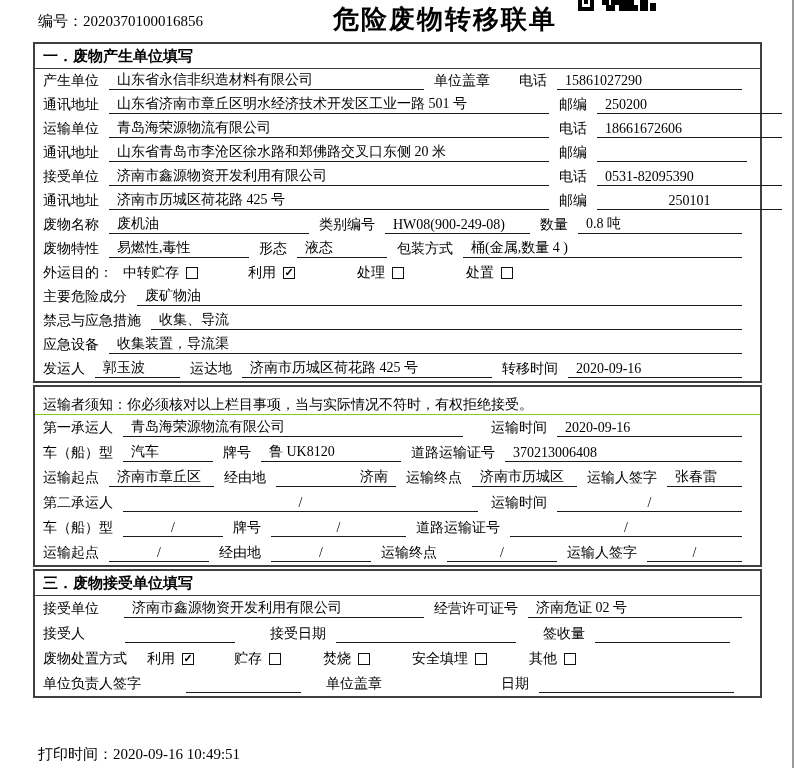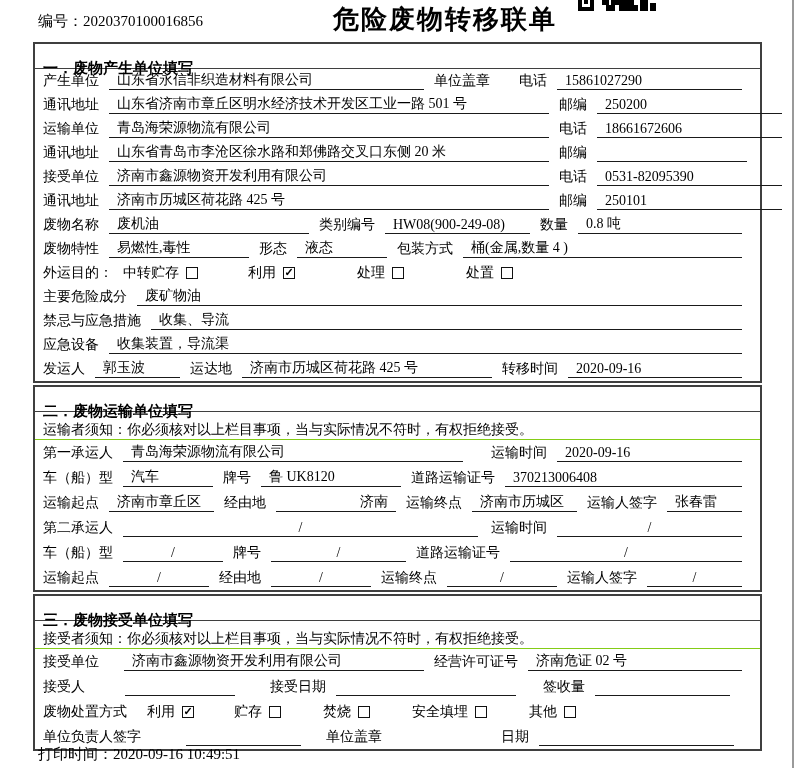--- a/index.html
+++ b/index.html
@@ -8,21 +8,21 @@
 
   .page-edge { position: absolute; right: 2px; top: 0; bottom: 0; width: 2px; background: #9a9a9a; }
 
   .hdr-serial { position: absolute; left: 38px; top: 12px; font-size: 15px; white-space: nowrap; }
   .hdr-title  { position: absolute; left: 333px; top: 2px; font-size: 26px; font-weight: bold; letter-spacing: 2px; white-space: nowrap; }
   .hdr-qr     { position: absolute; left: 578px; top: 0; width: 78px; height: 11px; }
 
   .form-table { position: absolute; left: 33px; top: 42px; width: 729px; }
 
   .sec { border: 2px solid #3f3f3f; background: #fff; margin-bottom: 2px; }
-  .sec-title { font-weight: bold; font-size: 15px; padding: 15px 8px 3px 8px; border-bottom: 1px solid #3f3f3f; height: 25px; }
+  .sec-title { font-weight: bold; font-size: 15px; padding: 3px 8px 3px 8px; border-bottom: 1px solid #3f3f3f; height: 25px; }
 
   .row { display: flex; align-items: flex-end; height: 24px; padding: 0 8px 3px 8px; font-size: 14px; }
   .s2 .row, .s3 .row { height: 25px; }
   .notice-row { height: 28px !important; border-bottom: 1px solid #84cc16; align-items: flex-end; padding-bottom: 0; }
 
   .lbl { white-space: nowrap; margin-right: 10px; flex: none; }
   .val { border-bottom: 1px solid #1a1a1a; padding: 0 8px; white-space: nowrap; overflow: hidden; margin-right: 10px; min-height: 17px; flex: none; }
   .val.fill { flex: 1 1 auto; }
   .val.ctr { text-align: center; }
   .gap { flex: none; }
@@ -99,21 +99,21 @@
         <span class="val" style="width: 440px;">济南市鑫源物资开发利用有限公司</span>
         <span class="gap auto"></span>
         <span class="lbl">电话</span>
         <span class="val" style="width: 185px;">0531-82095390</span>
       </div>
       <div class="row">
         <span class="lbl">通讯地址</span>
         <span class="val" style="width: 440px;">济南市历城区荷花路 425 号</span>
         <span class="gap auto"></span>
         <span class="lbl">邮编</span>
-        <span class="val" style="width: 185px;">250101</span>
+        <span class="val" style="width: 185px; text-align: center;">250101</span>
       </div>
       <div class="row">
         <span class="lbl">废物名称</span>
         <span class="val" style="width: 200px;">废机油</span>
         <span class="lbl">类别编号</span>
         <span class="val" style="width: 145px;">HW08(900-249-08)</span>
         <span class="lbl">数量</span>
         <span class="val fill">0.8 吨</span>
       </div>
       <div class="row">
@@ -161,21 +161,20 @@
       <div class="row">
         <span class="lbl">发运人</span>
         <span class="val" style="width: 85px;">郭玉波</span>
         <span class="lbl">运达地</span>
         <span class="val" style="width: 250px;">济南市历城区荷花路 425 号</span>
         <span class="lbl">转移时间</span>
         <span class="val fill">2020-09-16</span>
       </div>
     </div>
     <div class="sec s2">
-      <div class="sec-title">二．废物运输单位填写</div>
       <div class="row notice-row">
         <span class="notice">运输者须知：你必须核对以上栏目事项，当与实际情况不符时，有权拒绝接受。</span>
       </div>
       <div class="row">
         <span class="lbl">第一承运人</span>
         <span class="val" style="width: 340px;">青岛海荣源物流有限公司</span>
         <span class="gap auto"></span>
         <span class="lbl">运输时间</span>
         <span class="val" style="width: 185px;">2020-09-16</span>
       </div>
@@ -218,23 +217,20 @@
         <span class="lbl">经由地</span>
         <span class="val ctr" style="width: 100px;">/</span>
         <span class="lbl">运输终点</span>
         <span class="val ctr" style="width: 110px;">/</span>
         <span class="lbl">运输人签字</span>
         <span class="val fill ctr">/</span>
       </div>
     </div>
     <div class="sec s3">
       <div class="sec-title">三．废物接受单位填写</div>
-      <div class="row notice-row">
-        <span class="notice">接受者须知：你必须核对以上栏目事项，当与实际情况不符时，有权拒绝接受。</span>
-      </div>
       <div class="row">
         <span class="lbl">接受单位</span>
         <span class="gap" style="width: 15px;"></span>
         <span class="val" style="width: 300px;">济南市鑫源物资开发利用有限公司</span>
         <span class="lbl">经营许可证号</span>
         <span class="val fill">济南危证 02 号</span>
       </div>
       <div class="row">
         <span class="lbl">接受人</span>
         <span class="gap" style="width: 30px;"></span>

